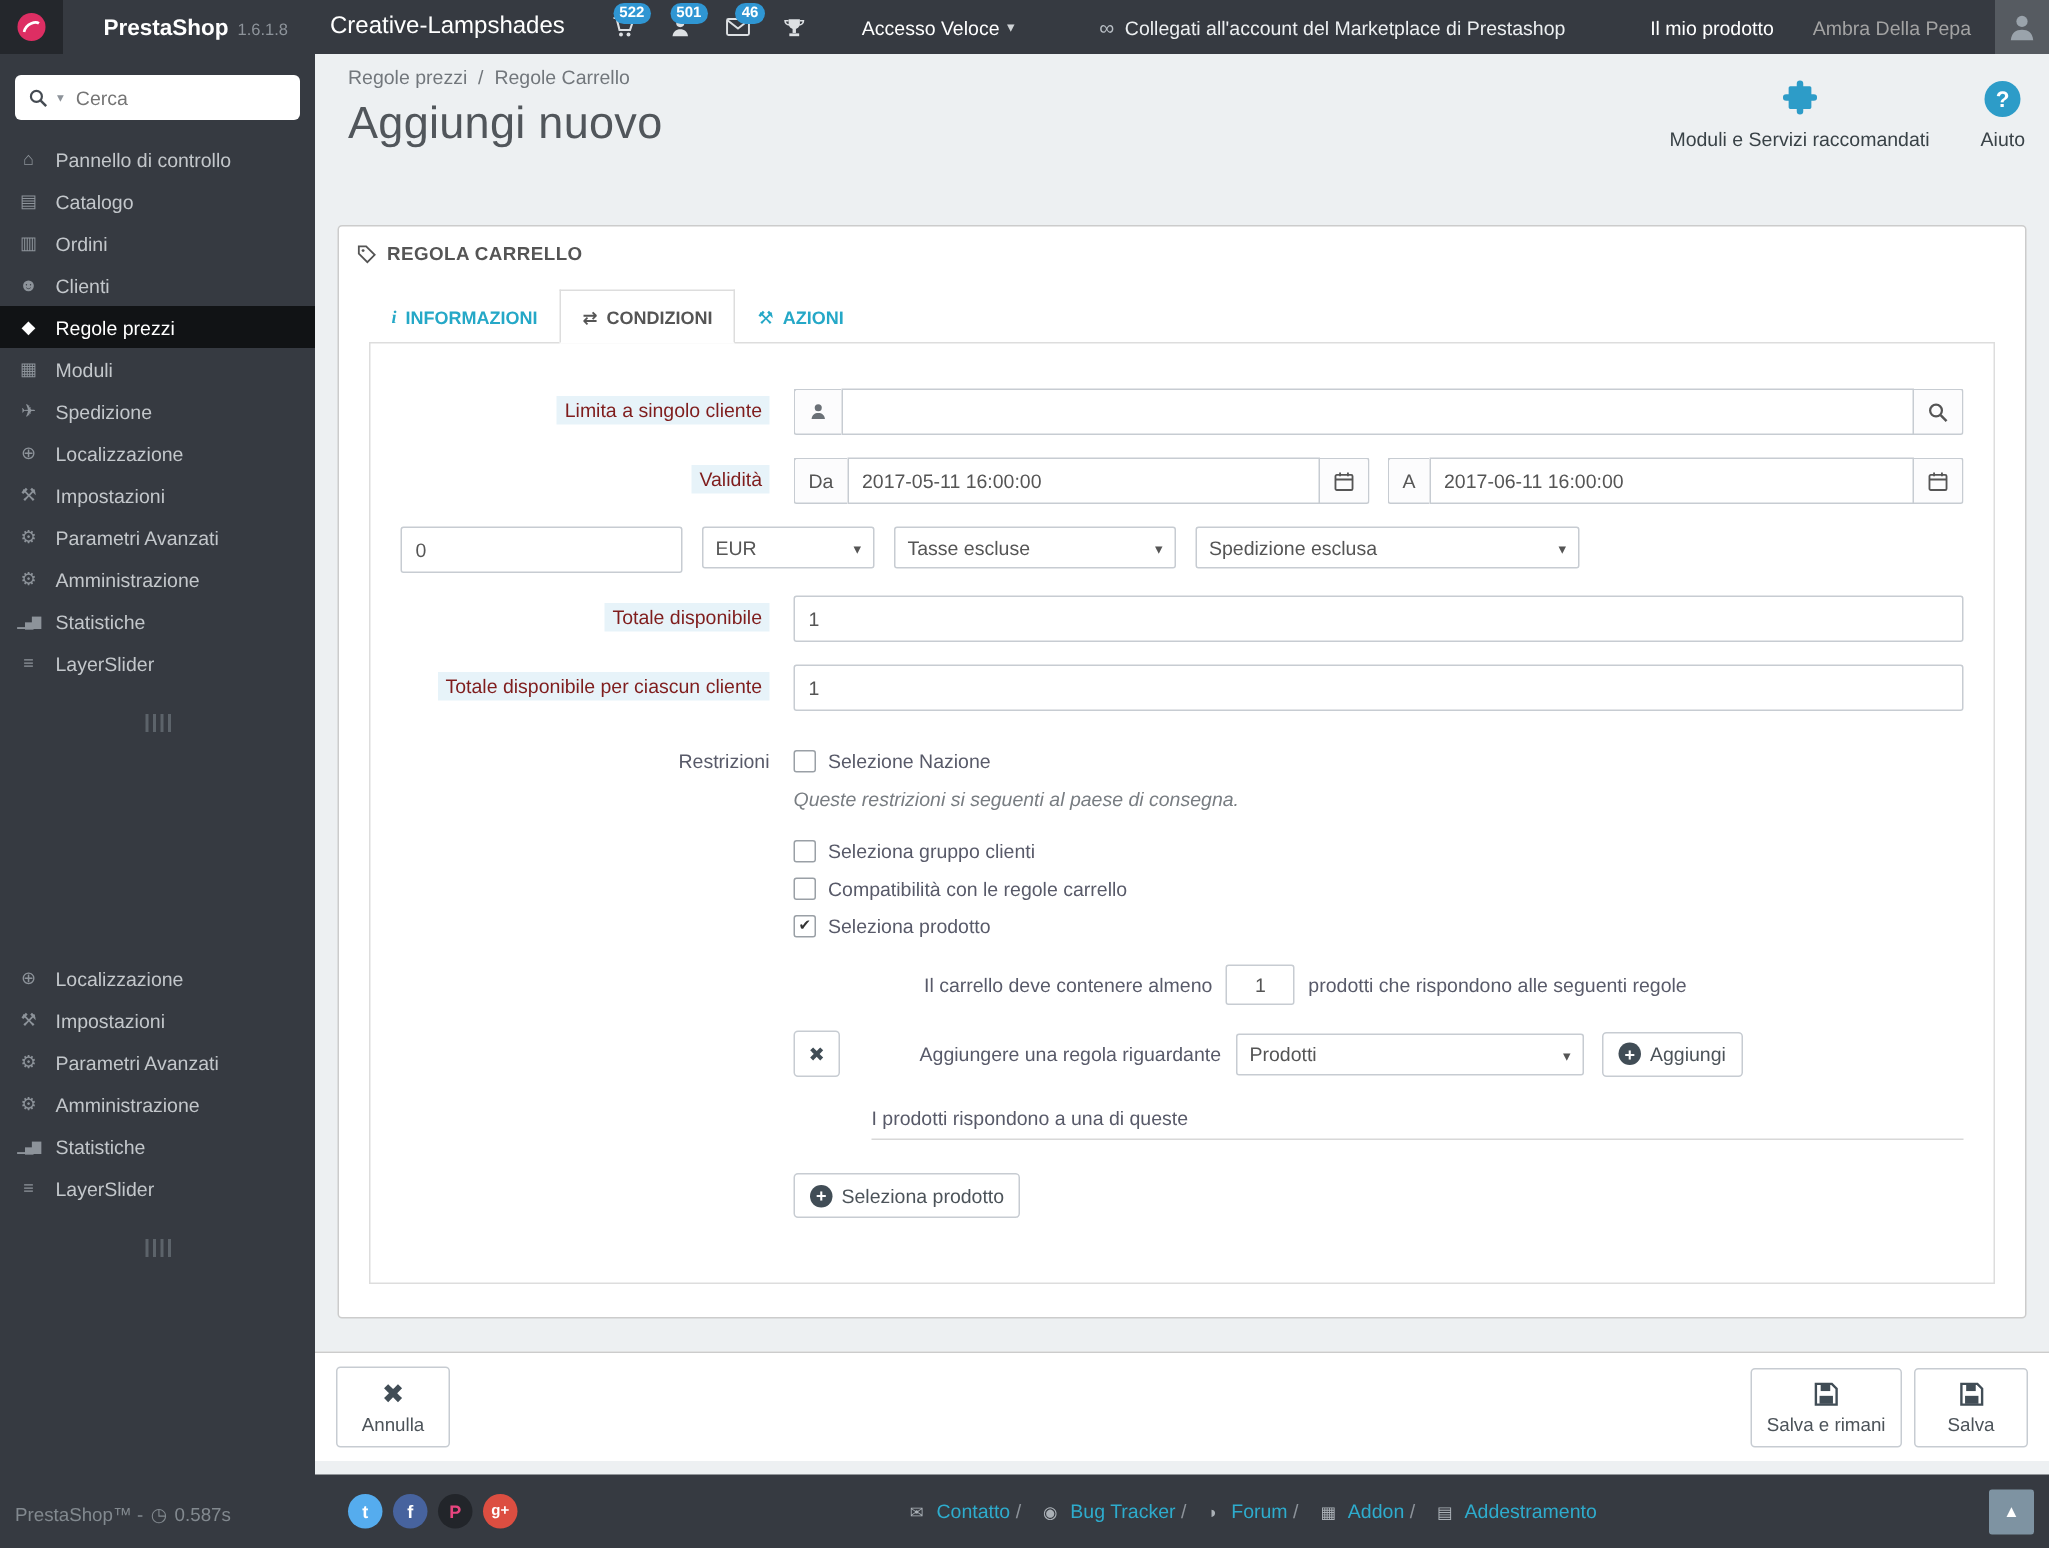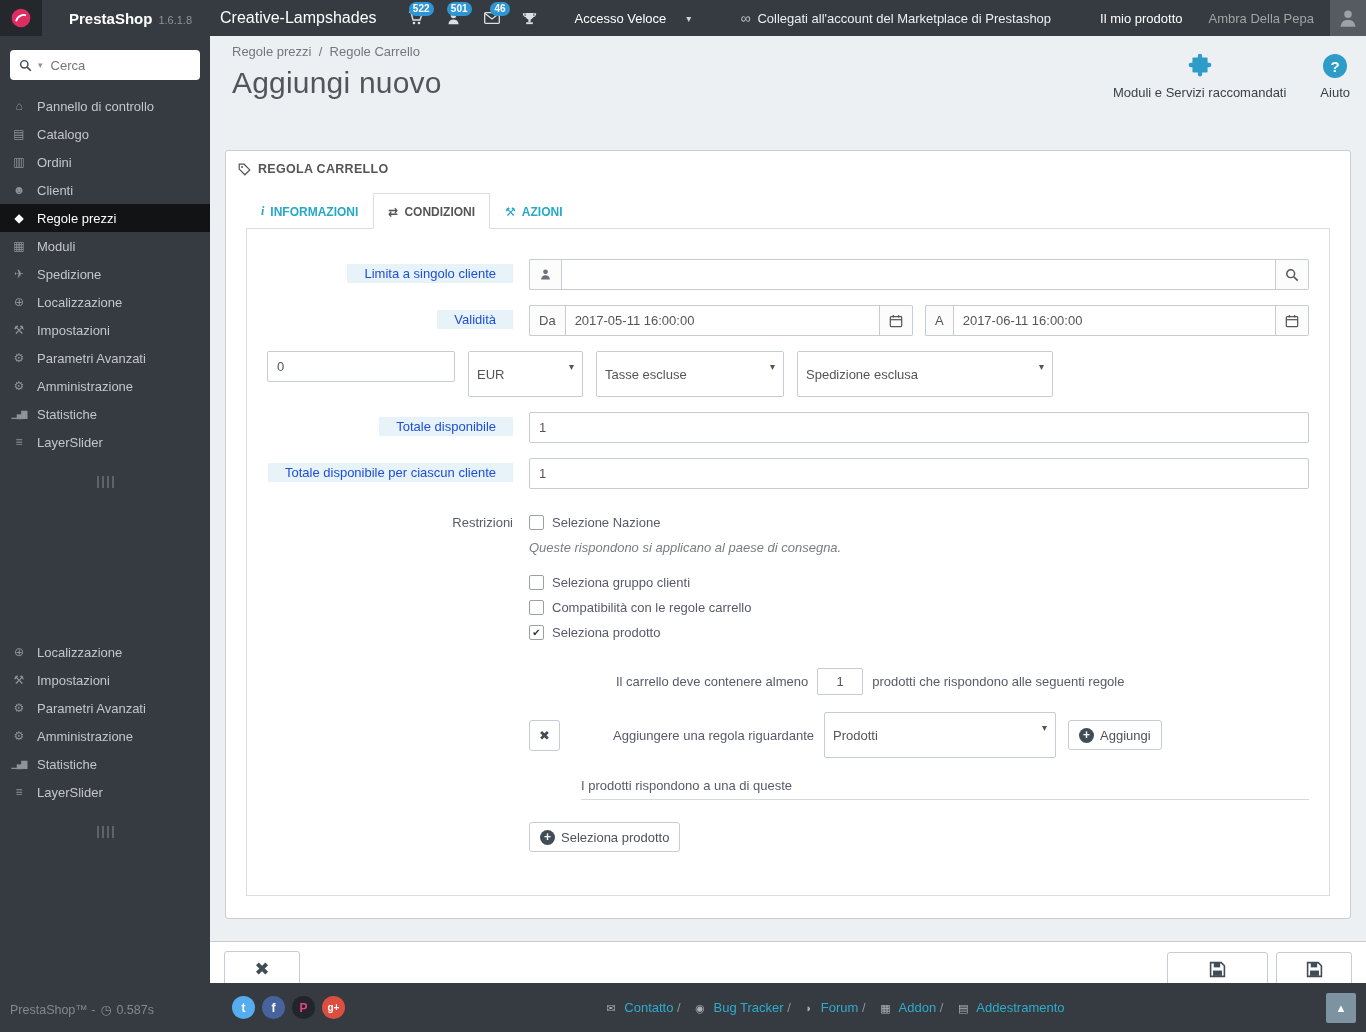--- a/index.html
+++ b/index.html
@@ -14,21 +14,21 @@
           display:flex;align-items:center;z-index:30}
   .logo-box{width:42px;height:36px;background:#24272c;display:flex;align-items:center;justify-content:center}
   .brand{margin-left:27px;display:flex;align-items:baseline;white-space:nowrap}
   .brand .bp{color:#fff;font-weight:bold;font-size:15px}
   .brand .ver{color:#8d939a;font-size:11px;margin-left:6px}
   .shop-name{color:#fff;font-size:16px;margin-left:28px;white-space:nowrap}
   .hdr-icons{display:flex;align-items:center;margin-left:20px}
   .hdr-ic{position:relative;width:38px;height:36px;display:flex;align-items:center;justify-content:center;color:#dde0e3}
   .badge{position:absolute;top:2px;right:1px;background:#2f96d3;color:#fff;font-size:10px;line-height:1;
          padding:2px 4px;border-radius:7px;font-weight:bold}
-  .quick{color:#fff;margin-left:26px;display:flex;align-items:center;gap:20px;white-space:nowrap}
+  .quick{color:#fff;margin-left:26px;display:flex;align-items:center;gap:5px;white-space:nowrap}
   .caret{font-size:10px;color:#cfd3d6}
   .marketplace{margin-left:auto;display:flex;align-items:center;gap:7px;color:#eceff1;white-space:nowrap}
   .mk-ic{color:#b9bfc5;font-size:14px}
   .myshop{margin-left:auto;color:#fff;white-space:nowrap}
   .user-name{color:#a3a3a3;margin-left:26px;white-space:nowrap}
   .avatar{width:36px;height:36px;background:#565b61;margin-left:16px;display:flex;
           align-items:center;justify-content:center;color:#9aa3ab}
 
   
   .sidebar{position:absolute;top:36px;left:0;width:210px;height:996px;background:#363a41;
@@ -70,45 +70,45 @@
   .tab{display:flex;align-items:center;gap:6px;padding:10px 14px 9px;font-size:12px;font-weight:bold;
        color:#25a8c7;border:1px solid transparent;position:relative;top:1px}
   .tab .tico{font-size:12px}
   .tab.active{background:#fff;border-color:#ddd #ddd #fff;color:#555}
   .tab-content{margin:0 20px;border:1px solid #ddd;background:#fff;padding:30px 20px 28px}
 
   
   .frow{display:flex;margin-bottom:15px}
   .frow.top{align-items:flex-start}
   .flabel{flex:0 0 262px;text-align:right;padding-right:16px;padding-top:7px;color:#585a69;box-sizing:border-box}
-  .lbl-tip{background:#e7f3f9;color:#1d4ed8;padding:2px 17px}
+  .lbl-tip{background:#e7f3f9;color:#7f1d1d;padding:2px 5px}
   .fctrl{flex:1;max-width:786px}
   .txt{height:31px;border:1px solid #c7ccd2;border-radius:2px;background:#fff;padding:0 9px;
        font-family:"Liberation Sans","DejaVu Sans",sans-serif;font-size:13px;color:#555;width:100%;box-sizing:border-box}
   .igroup{display:flex;width:100%}
   .igroup .txt{flex:1;border-radius:0;min-width:0}
   .addon{display:flex;align-items:center;justify-content:center;background:#fcfcfd;border:1px solid #c7ccd2;
          color:#555;padding:0 9px;box-sizing:border-box}
   .addon.first{border-right:0;border-radius:2px 0 0 2px}
   .addon.last{border-left:0;border-radius:0 2px 2px 0}
   .val-wrap{display:flex;gap:12px}
   .val-wrap .igroup{flex:1}
   .qty-wrap{display:flex;gap:13px}
   .qty-wrap .txt.qty{width:188px;flex:0 0 188px}
   .selwrap{position:relative}
-  .selwrap select{appearance:none;-webkit-appearance:none;width:100%;height:46px;border:1px solid #c7ccd2;
+  .selwrap select{appearance:none;-webkit-appearance:none;width:100%;height:28px;border:1px solid #c7ccd2;
         border-radius:2px;background:#fff;padding:0 26px 0 8px;color:#555;
         font-family:"Liberation Sans","DejaVu Sans",sans-serif;font-size:13px;box-sizing:border-box}
   .selcaret{position:absolute;right:9px;top:10px;font-size:10px;color:#555;pointer-events:none}
   .w115{width:115px}.w188{width:188px}.wflex{flex:1}
   .cbrow{display:flex;align-items:center;gap:8px;margin-bottom:10px;color:#585a69;cursor:pointer}
   .cbx{width:13px;height:13px;border:1px solid #9aa0a6;background:#fff;border-radius:2px;display:flex;
        align-items:center;justify-content:center;font-size:10px;color:#333;flex:0 0 13px;line-height:1}
   .note{font-style:italic;color:#787d82;margin:2px 0 20px}
-  .rules{margin-top:28px}
+  .rules{margin-top:18px}
   .rline1{display:flex;align-items:center;gap:9px;margin-left:87px;color:#585a69}
   .mini{width:46px;flex:0 0 46px;height:27px;text-align:center}
   .rline2{display:flex;align-items:center;margin-top:17px}
   .xbtn{width:29px;height:29px;border:1px solid #c7ccd2;border-radius:3px;background:#fff;color:#414d56;
         font-size:13px;display:flex;align-items:center;justify-content:center;flex:0 0 29px}
   .rlbl{flex:0 0 254px;text-align:right;padding-right:10px;color:#585a69}
   .rsel{width:232px}
   .btn{display:inline-flex;align-items:center;gap:6px;background:#fff;border:1px solid #c7ccd2;border-radius:3px;
        height:30px;padding:0 10px;color:#4c5359;font-size:13px;white-space:nowrap;box-sizing:border-box}
   .addbtn{margin-left:12px}
@@ -461,21 +461,21 @@
           <div class="fctrl"><input class="txt" value="1" style=""></div>
         </div>
 
         <div class="frow top" style="margin-top:26px">
           <div class="flabel" style="padding-top:0"><span>Restrizioni</span></div>
           <div class="fctrl">
             <label class="cbrow">
               <span class="cbx"></span>
               <span>Selezione Nazione</span>
             </label>
-            <div class="note">Queste rispondono si applicano al paese di consegna.</div>
+            <div class="note">Queste restrizioni si seguenti al paese di consegna.</div>
 
             <label class="cbrow">
               <span class="cbx"></span>
               <span>Seleziona gruppo clienti</span>
             </label>
             <label class="cbrow">
               <span class="cbx"></span>
               <span>Compatibilità con le regole carrello</span>
             </label>
             <label class="cbrow">

